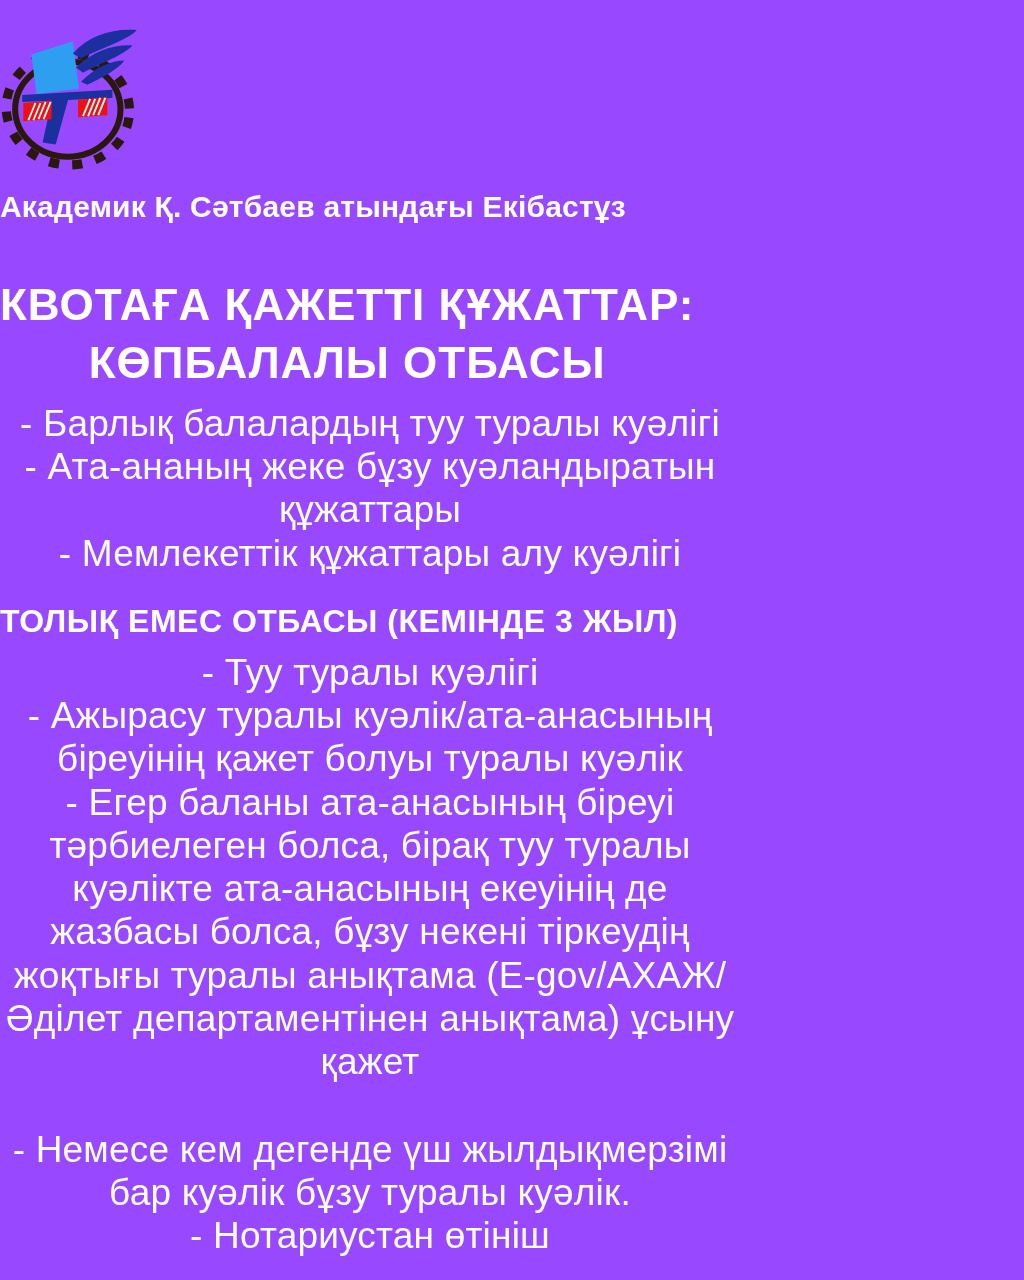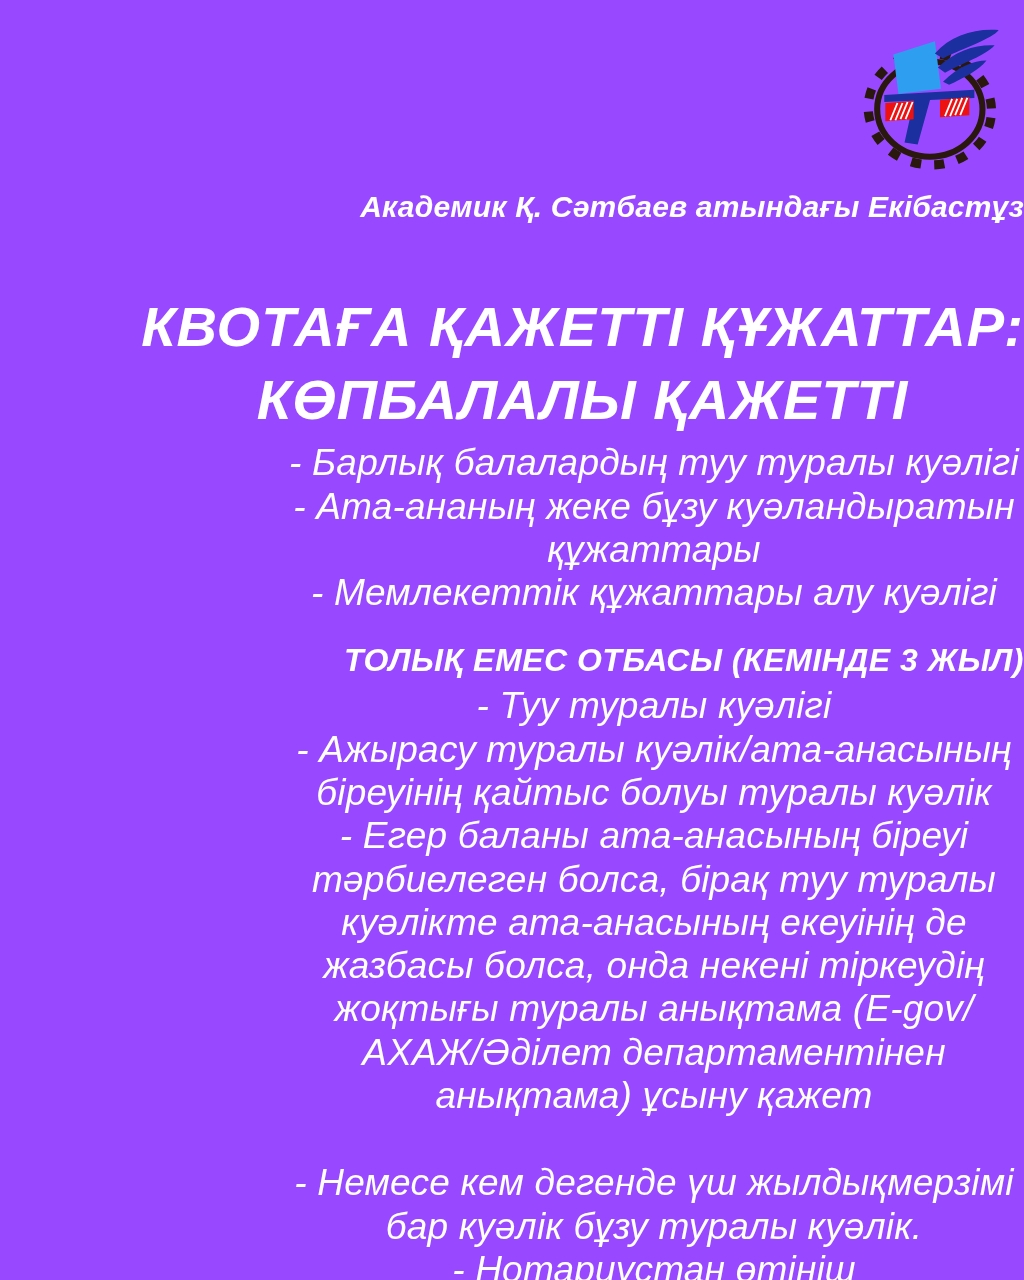--- a/index.html
+++ b/index.html
@@ -6,56 +6,55 @@
   html, body { width: 1024px; height: 1280px; }
   body {
     font-family: "Liberation Sans", sans-serif;
     overflow: hidden;
   }
   .poster {
     width: 1024px;
     height: 1280px;
     display: flex;
     flex-direction: column;
-    align-items: flex-end;
+    align-items: flex-start;
     text-align: center;
     color: #ffffff;
     overflow: hidden;
-    font-style: italic;
   }
   .logo {
     margin-top: 26px;
     flex: 0 0 auto;
   }
   .institute {
     margin-top: 10px;
     font-size: 30px;
     font-weight: 700;
     line-height: 1.25;
     letter-spacing: 0.2px;
     white-space: nowrap;
   }
   .title {
-    margin-top: 64px;
-    font-size: 56px;
+    margin-top: 50px;
+    font-size: 44px;
     font-weight: 800;
     line-height: 1.32;
     letter-spacing: 1px;
     white-space: nowrap;
   }
   .section-heading {
     margin-top: 26px;
     font-size: 32px;
     font-weight: 800;
     letter-spacing: 0.5px;
     line-height: 1.25;
     white-space: nowrap;
   }
   .list {
-    margin-top: 4px;
+    margin-top: 10px;
     font-size: 37px;
     font-weight: 400;
     line-height: 1.17;
     max-width: 740px;
     letter-spacing: 0.2px;
   }
   .list p { margin: 0; }
   .footer-list { margin-top: 44px; }
 </style>
 </head>
@@ -92,35 +91,35 @@
         <path d="M97,88 L104,71"></path>
     </g>
   </svg>
 
   <div class="institute">
     <div>Академик Қ. Сәтбаев атындағы Екібастұз</div>
   </div>
 
   <div class="title">
     <div>КВОТАҒА ҚАЖЕТТІ ҚҰЖАТТАР:</div>
-    <div>КӨПБАЛАЛЫ ҚАЖЕТТІ</div>
+    <div>КӨПБАЛАЛЫ ОТБАСЫ</div>
   </div>
 
   <div class="list">
     <p>- Барлық балалардың туу туралы куәлігі</p>
     <p>- Ата-ананың жеке бұзу куәландыратын құжаттары</p>
     <p>- Мемлекеттік құжаттары алу куәлігі</p>
   </div>
 
   <div class="section-heading">ТОЛЫҚ ЕМЕС ОТБАСЫ (КЕМІНДЕ 3 ЖЫЛ)</div>
 
   <div class="list">
     <p>- Туу туралы куәлігі</p>
-    <p>- Ажырасу туралы куәлік/ата-анасының біреуінің қайтыс болуы туралы куәлік</p>
-    <p>- Егер баланы ата-анасының біреуі тәрбиелеген болса, бірақ туу туралы куәлікте ата-анасының екеуінің де жазбасы болса, онда некені тіркеудің жоқтығы туралы анықтама (E-gov/АХАЖ/Әділет департаментінен анықтама) ұсыну қажет</p>
+    <p>- Ажырасу туралы куәлік/ата-анасының біреуінің қажет болуы туралы куәлік</p>
+    <p>- Егер баланы ата-анасының біреуі тәрбиелеген болса, бірақ туу туралы куәлікте ата-анасының екеуінің де жазбасы болса, бұзу некені тіркеудің жоқтығы туралы анықтама (E-gov/АХАЖ/Әділет департаментінен анықтама) ұсыну қажет</p>
   </div>
 
   <div class="list footer-list">
     <p>- Немесе кем дегенде үш жылдықмерзімі бар куәлік бұзу туралы куәлік.</p>
     <p>- Нотариустан өтініш</p>
   </div>
 
 </div>
 
 </body></html>

